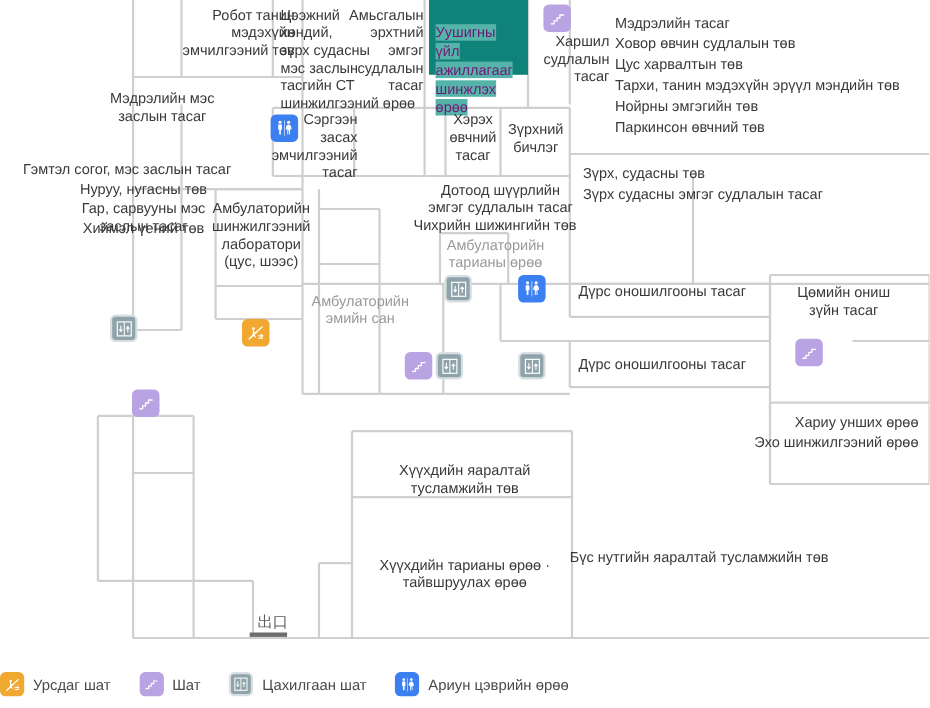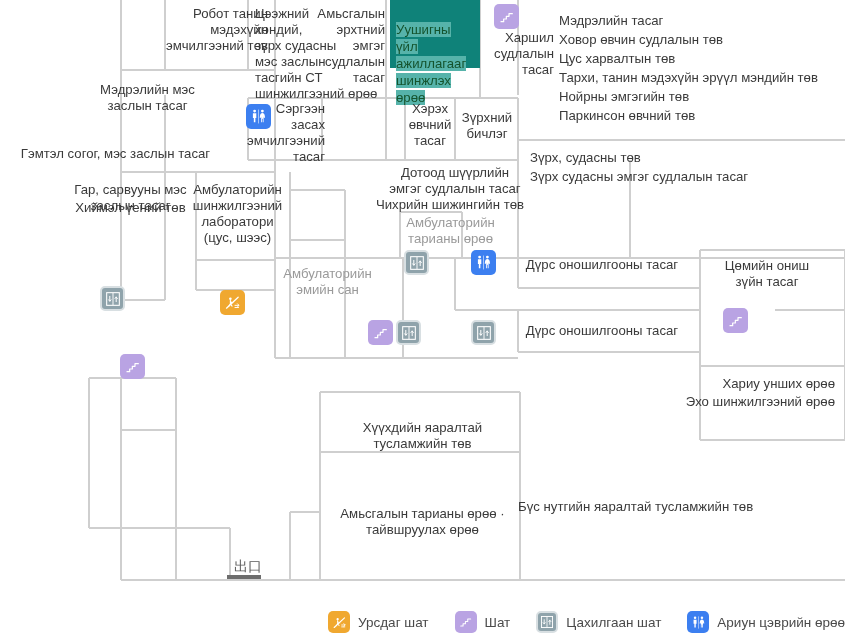--- a/index.html
+++ b/index.html
@@ -18,21 +18,21 @@
   .lbl{position:absolute;font-size:13.2px;line-height:16px;color:#3a3a3a;white-space:pre;}
   .lbl.r{text-align:right;}
   .lbl.c{text-align:center;}
   .lbl.l{text-align:left;}
   .lbl.grey{color:#9a9a9a;}
 
   
   .hl{
     position:absolute;
     background:#0f8279;
-    color:#14532d;
+    color:#701a75;
     font-size:13.2px;
     line-height:17px;
     padding:4px 6px 6px 6px;
     box-sizing:border-box;
     white-space:pre-line;
     text-align:left;
   }
   .hl .mark{background:#56b3aa;}
 
   
@@ -48,21 +48,21 @@
   .poi.esc{background:#f0a830;}
 
   
   .exit{position:absolute;text-align:right;}
   .exit .cjk{font-size:14px;color:#5a5a5a;line-height:15px;font-family:"DejaVu Sans",sans-serif;}
   .exit .bar{width:34px;height:4px;background:#6d6d6d;margin:1px auto 0 auto;}
 
   
   #legend{
     position:absolute;left:0;top:600px;width:845px;height:44px;
-    display:flex;align-items:center;justify-content:flex-end;gap:26px;
+    display:flex;align-items:center;justify-content:flex-start;gap:26px;
   }
   .leg{display:flex;align-items:center;gap:8px;}
   .leg .chip{width:22px;height:22px;border-radius:5px;display:flex;align-items:center;justify-content:center;box-sizing:border-box;}
   .leg .chip.stairs{background:#b9a3e3;}
   .leg .chip.elev{background:#8fa3ab;border:2px solid #d8dfe2;}
   .leg .chip.wc{background:#3c7ff0;}
   .leg .chip.esc{background:#f0a830;}
   .leg .txt{font-size:13.5px;color:#4a4a4a;}
 </style>
 </head>
@@ -206,20 +206,21 @@
 Ховор өвчин судлалын төв
 Цус харвалтын төв
 Тархи, танин мэдэхүйн эрүүл мэндийн төв
 Нойрны эмгэгийн төв
 Паркинсон өвчний төв</div>
 
   <div class="lbl l" style="left:530px;top:148px;width:310px;line-height:19px;">Зүрх, судасны төв
 Зүрх судасны эмгэг судлалын тасаг</div>
 
   <div class="lbl c" style="left:8px;top:146px;width:215px;">Гэмтэл согог, мэс заслын тасаг</div>
+  <div class="lbl c" style="left:38px;top:164px;width:185px;">Нуруу, нугасны төв</div>
   <div class="lbl c" style="left:38px;top:182px;width:185px;">Гар, сарвууны мэс
 заслын тасаг</div>
   <div class="lbl c" style="left:38px;top:200px;width:185px;">Хиймэл үений төв</div>
 
   <div class="lbl c" style="left:190px;top:182px;width:95px;">Амбулаторийн
 шинжилгээний
 лаборатори
 (цус, шээс)</div>
 
   <div class="lbl c grey" style="left:275px;top:266px;width:105px;">Амбулаторийн
@@ -236,21 +237,21 @@
   <div class="lbl c" style="left:512px;top:323px;width:180px;">Дүрс оношилгооны тасаг</div>
 
   <div class="lbl c" style="left:702px;top:258px;width:130px;">Цөмийн ониш
 зүйн тасаг</div>
 
   <div class="lbl r" style="left:640px;top:376px;width:195px;">Хариу унших өрөө</div>
   <div class="lbl c" style="left:340px;top:420px;width:165px;">Хүүхдийн яаралтай
 тусламжийн төв</div>
 
   <div class="lbl r" style="left:610px;top:394px;width:225px;">Эхо шинжилгээний өрөө</div>
-  <div class="lbl c" style="left:330px;top:506px;width:185px;">Амьсгалын тарианы өрөө ·
+  <div class="lbl c" style="left:330px;top:506px;width:185px;">Хүүхдийн тарианы өрөө ·
 тайвшруулах өрөө</div>
   <div class="lbl l" style="left:518px;top:499px;width:300px;">Бүс нутгийн яаралтай тусламжийн төв</div>
 
   <div class="poi wc" style="left:246px;top:104px;">
     <svg width="17" height="17" viewBox="0 0 24 24" aria-hidden="true">
       <g fill="#ffffff">
         <circle cx="6.5" cy="4.4" r="2"></circle>
         <path d="M4.1 7.4h4.8v6.6H7.6V20H5.4v-6H4.1z"></path>
         <circle cx="17.5" cy="4.4" r="2"></circle>
         <path d="M17.5 7.2c2 0 3 1.6 3.3 3.4l.5 3h-1.8l-.3-2v8.4h-1.2v-5h-1v5h-1.2V11.6l-.3 2h-1.8l.5-3c.3-1.8 1.3-3.4 3.3-3.4z"></path>

